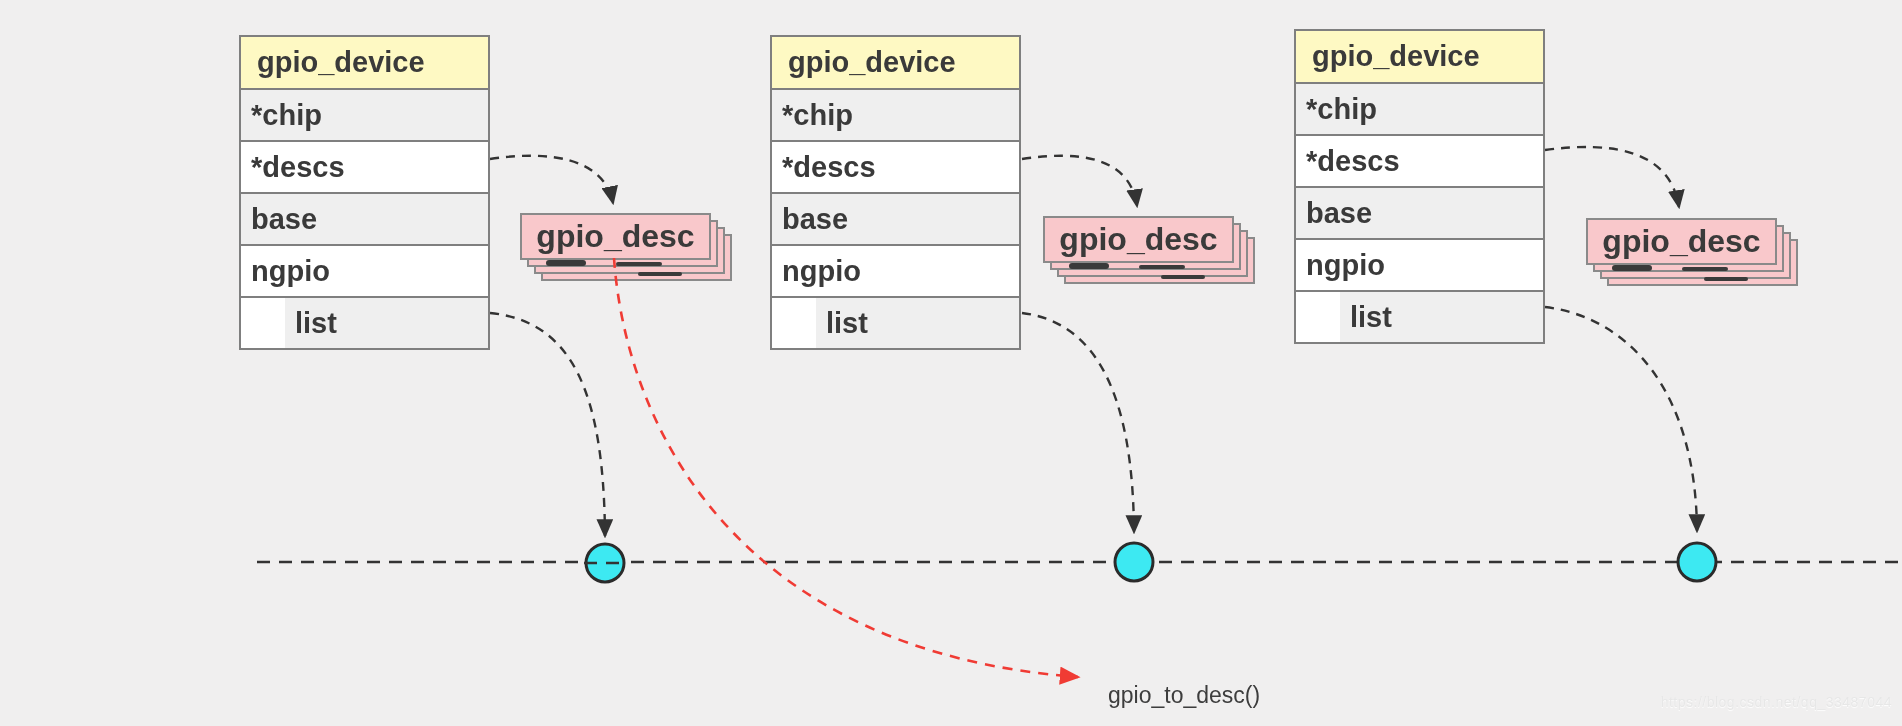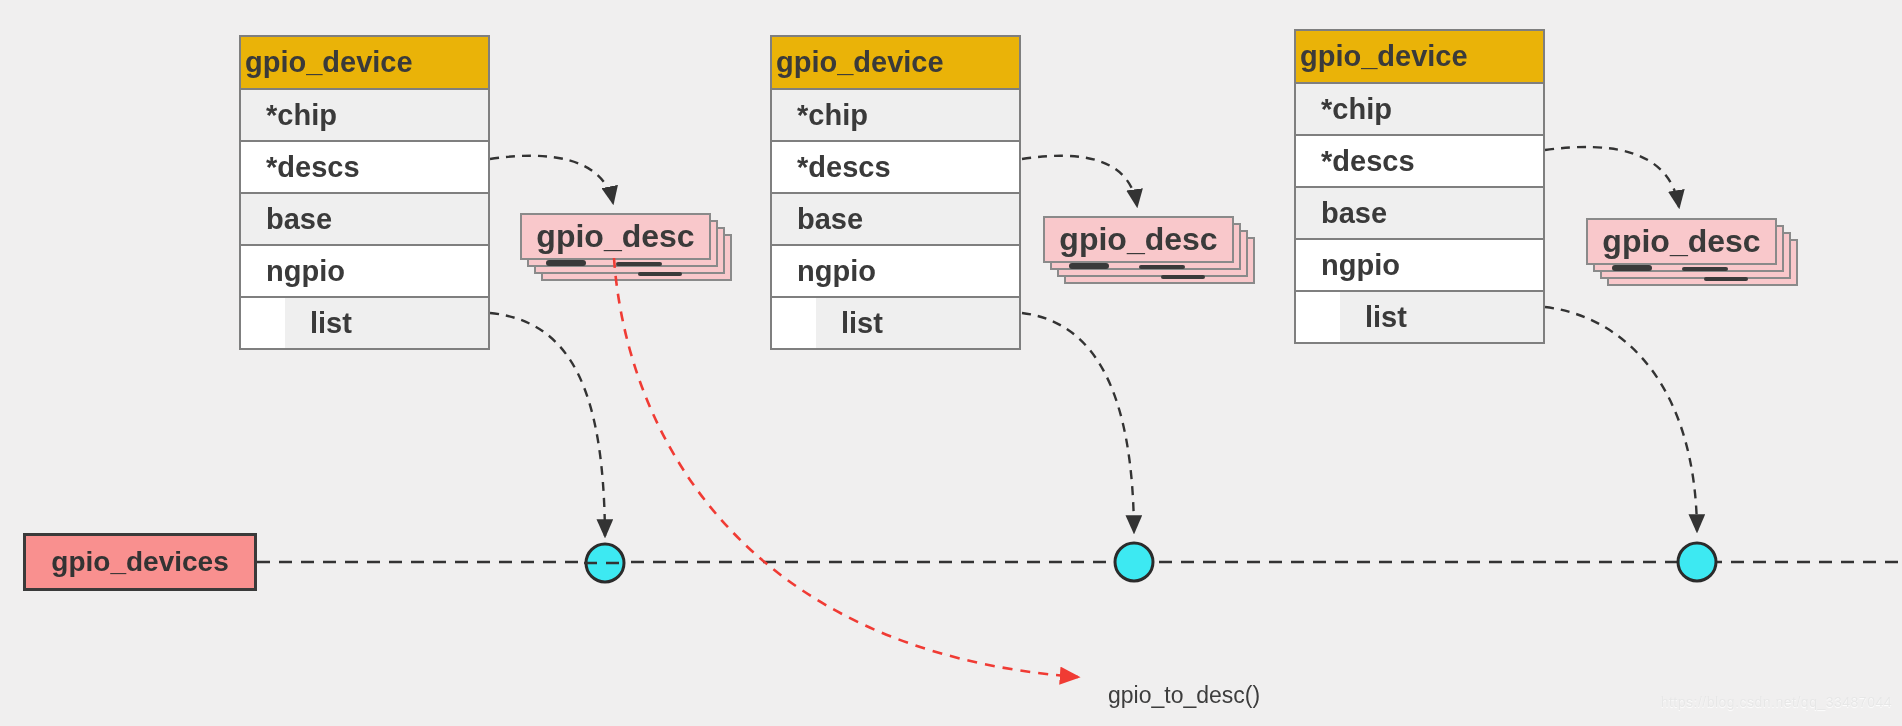--- a/index.html
+++ b/index.html
@@ -13,28 +13,28 @@
   #svg-base{z-index:1;}
   #svg-top{z-index:10;}
 
   
   .struct{
     position:absolute;width:251px;z-index:3;
     background:#ffffff;border:2px solid #7f7f7f;box-sizing:border-box;
     color:#3a3a3a;
   }
   .struct .hdr{
-    height:51px;line-height:51px;background:#eab308;
+    height:51px;line-height:51px;background:#fef9c3;
     border-bottom:2px solid #7f7f7f;
-    font-size:29px;font-weight:bold;padding-left:4px;
+    font-size:29px;font-weight:bold;padding-left:16px;
     white-space:nowrap;overflow:hidden;
   }
   .struct .row{
     height:50px;line-height:50px;font-size:29px;font-weight:bold;
-    padding-left:25px;border-bottom:2px solid #7f7f7f;
+    padding-left:10px;border-bottom:2px solid #7f7f7f;
     white-space:nowrap;overflow:hidden;background:#ffffff;
   }
   .struct .row:nth-child(even){background:#efefef;}
   .struct .row:last-child{border-bottom:none;margin-left:44px;}
   #struct-1{left:239px;top:35px;}
   #struct-2{left:770px;top:35px;}
   #struct-3{left:1294px;top:29px;}
 
   
   .stack{position:absolute;width:230px;height:92px;z-index:3;}
@@ -157,21 +157,20 @@
   <div class="stack" id="stack-3">
     <div class="card b4"></div>
     <div class="card b3"></div>
     <div class="card b2"></div>
     <div class="card front">gpio_desc</div>
     <div class="frag fa"></div>
     <div class="frag fb"></div>
     <div class="frag fc"></div>
   </div>
 
-  <div class="devices-box">gpio_devices</div>
 
   <div class="annotation">gpio_to_desc()</div>
 
   <div class="watermark">https://blog.csdn.net/qq_33487044</div>
 
   <svg id="svg-top" width="1902" height="726" viewBox="0 0 1902 726">
     <defs>
       <marker id="ah-red2" markerWidth="8" markerHeight="7" refX="7" refY="3.5" orient="auto">
         <path d="M0,0 L8,3.5 L0,7 Z" fill="#f03b34"></path>
       </marker>

